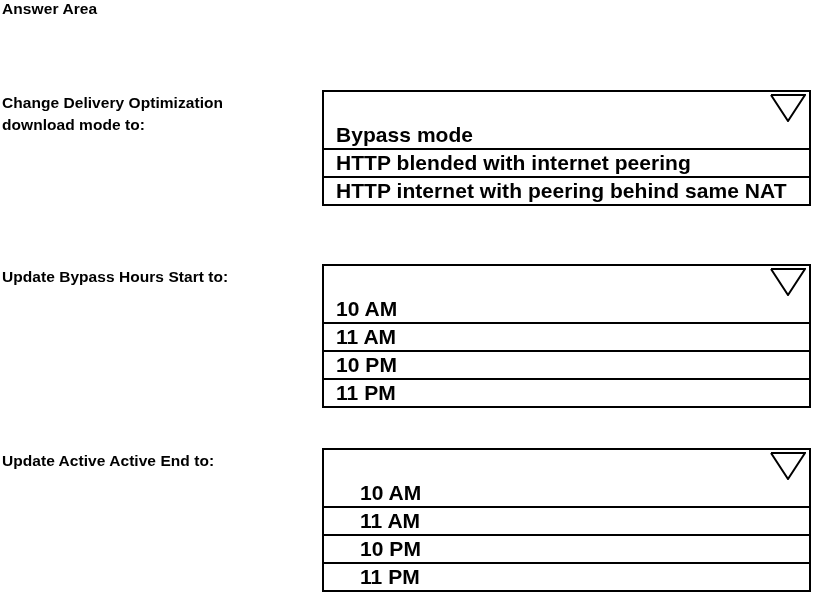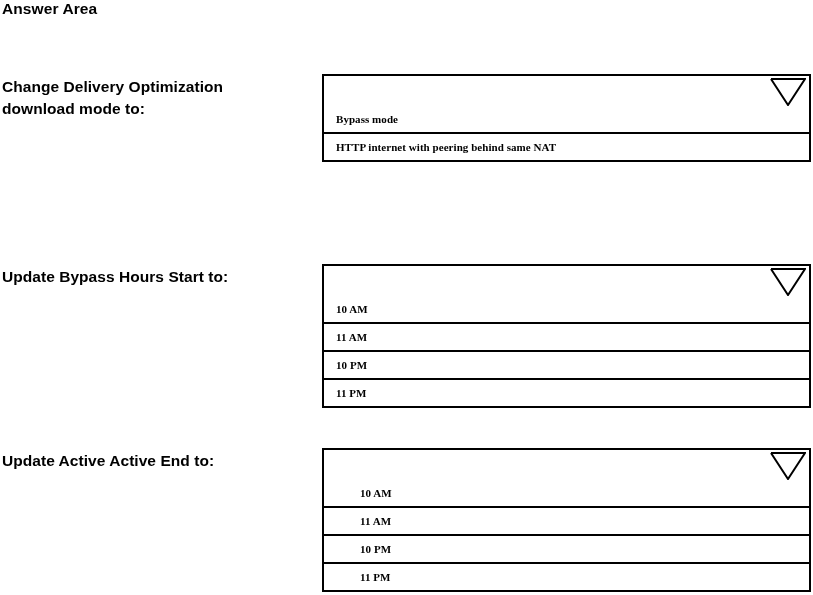--- a/index.html
+++ b/index.html
@@ -62,39 +62,38 @@
   }
   .dd-list {
     position: absolute;
     border: 2px solid #000000;
     border-top: none;
     background: #ffffff;
     box-sizing: border-box;
   }
   .dd-option {
     border-top: 2px solid #000000;
-    font-size: 11px;
+    font-size: 21px;
     font-weight: bold;
     letter-spacing: 0.05px;
     line-height: 26px;
     height: 26px;
     padding-left: 12px;
     background: #ffffff;
     white-space: nowrap;
-    font-family: Liberation Serif, serif;
   }
   .dd-option:first-child {
     border-top: none;
   }
   .indent-opts .dd-option {
     padding-left: 36px;
   }
 
   
-  #row1 { left: 0; top: 74px; }
+  #row1 { left: 0; top: 90px; }
   #row1 .row-label { left: 2px; top: 2px; width: 316px; }
   #row1 .dropdown  { left: 322px; top: 0px; width: 489px; }
   #row1 .dd-list   { left: 322px; top: 32px; width: 489px; }
 
   #row2 { left: 0; top: 264px; }
   #row2 .row-label { left: 2px; top: 2px; width: 316px; }
   #row2 .dropdown  { left: 322px; top: 0px; width: 489px; }
   #row2 .dd-list   { left: 322px; top: 32px; width: 489px; }
 
   #row3 { left: 0; top: 448px; }
@@ -117,20 +116,21 @@
       <span></span>
       <span class="dd-arrow">
         <svg width="36" height="28" viewBox="0 0 36 28">
           <polyline points="1,1 35,1 18,27 1,1" fill="none" stroke="#000000" stroke-width="2"></polyline>
         </svg>
       </span>
     </div>
 
     <div class="dd-list">
       <div class="dd-option">Bypass mode</div>
+      <div class="dd-option">HTTP blended with internet peering</div>
       <div class="dd-option">HTTP internet with peering behind same NAT</div>
     </div>
   </div>
 
   <div class="row" id="row2">
     <div class="row-label">Update Bypass Hours Start to:</div>
 
     <div class="dropdown dd-closed">
       <span></span>
       <span class="dd-arrow">

